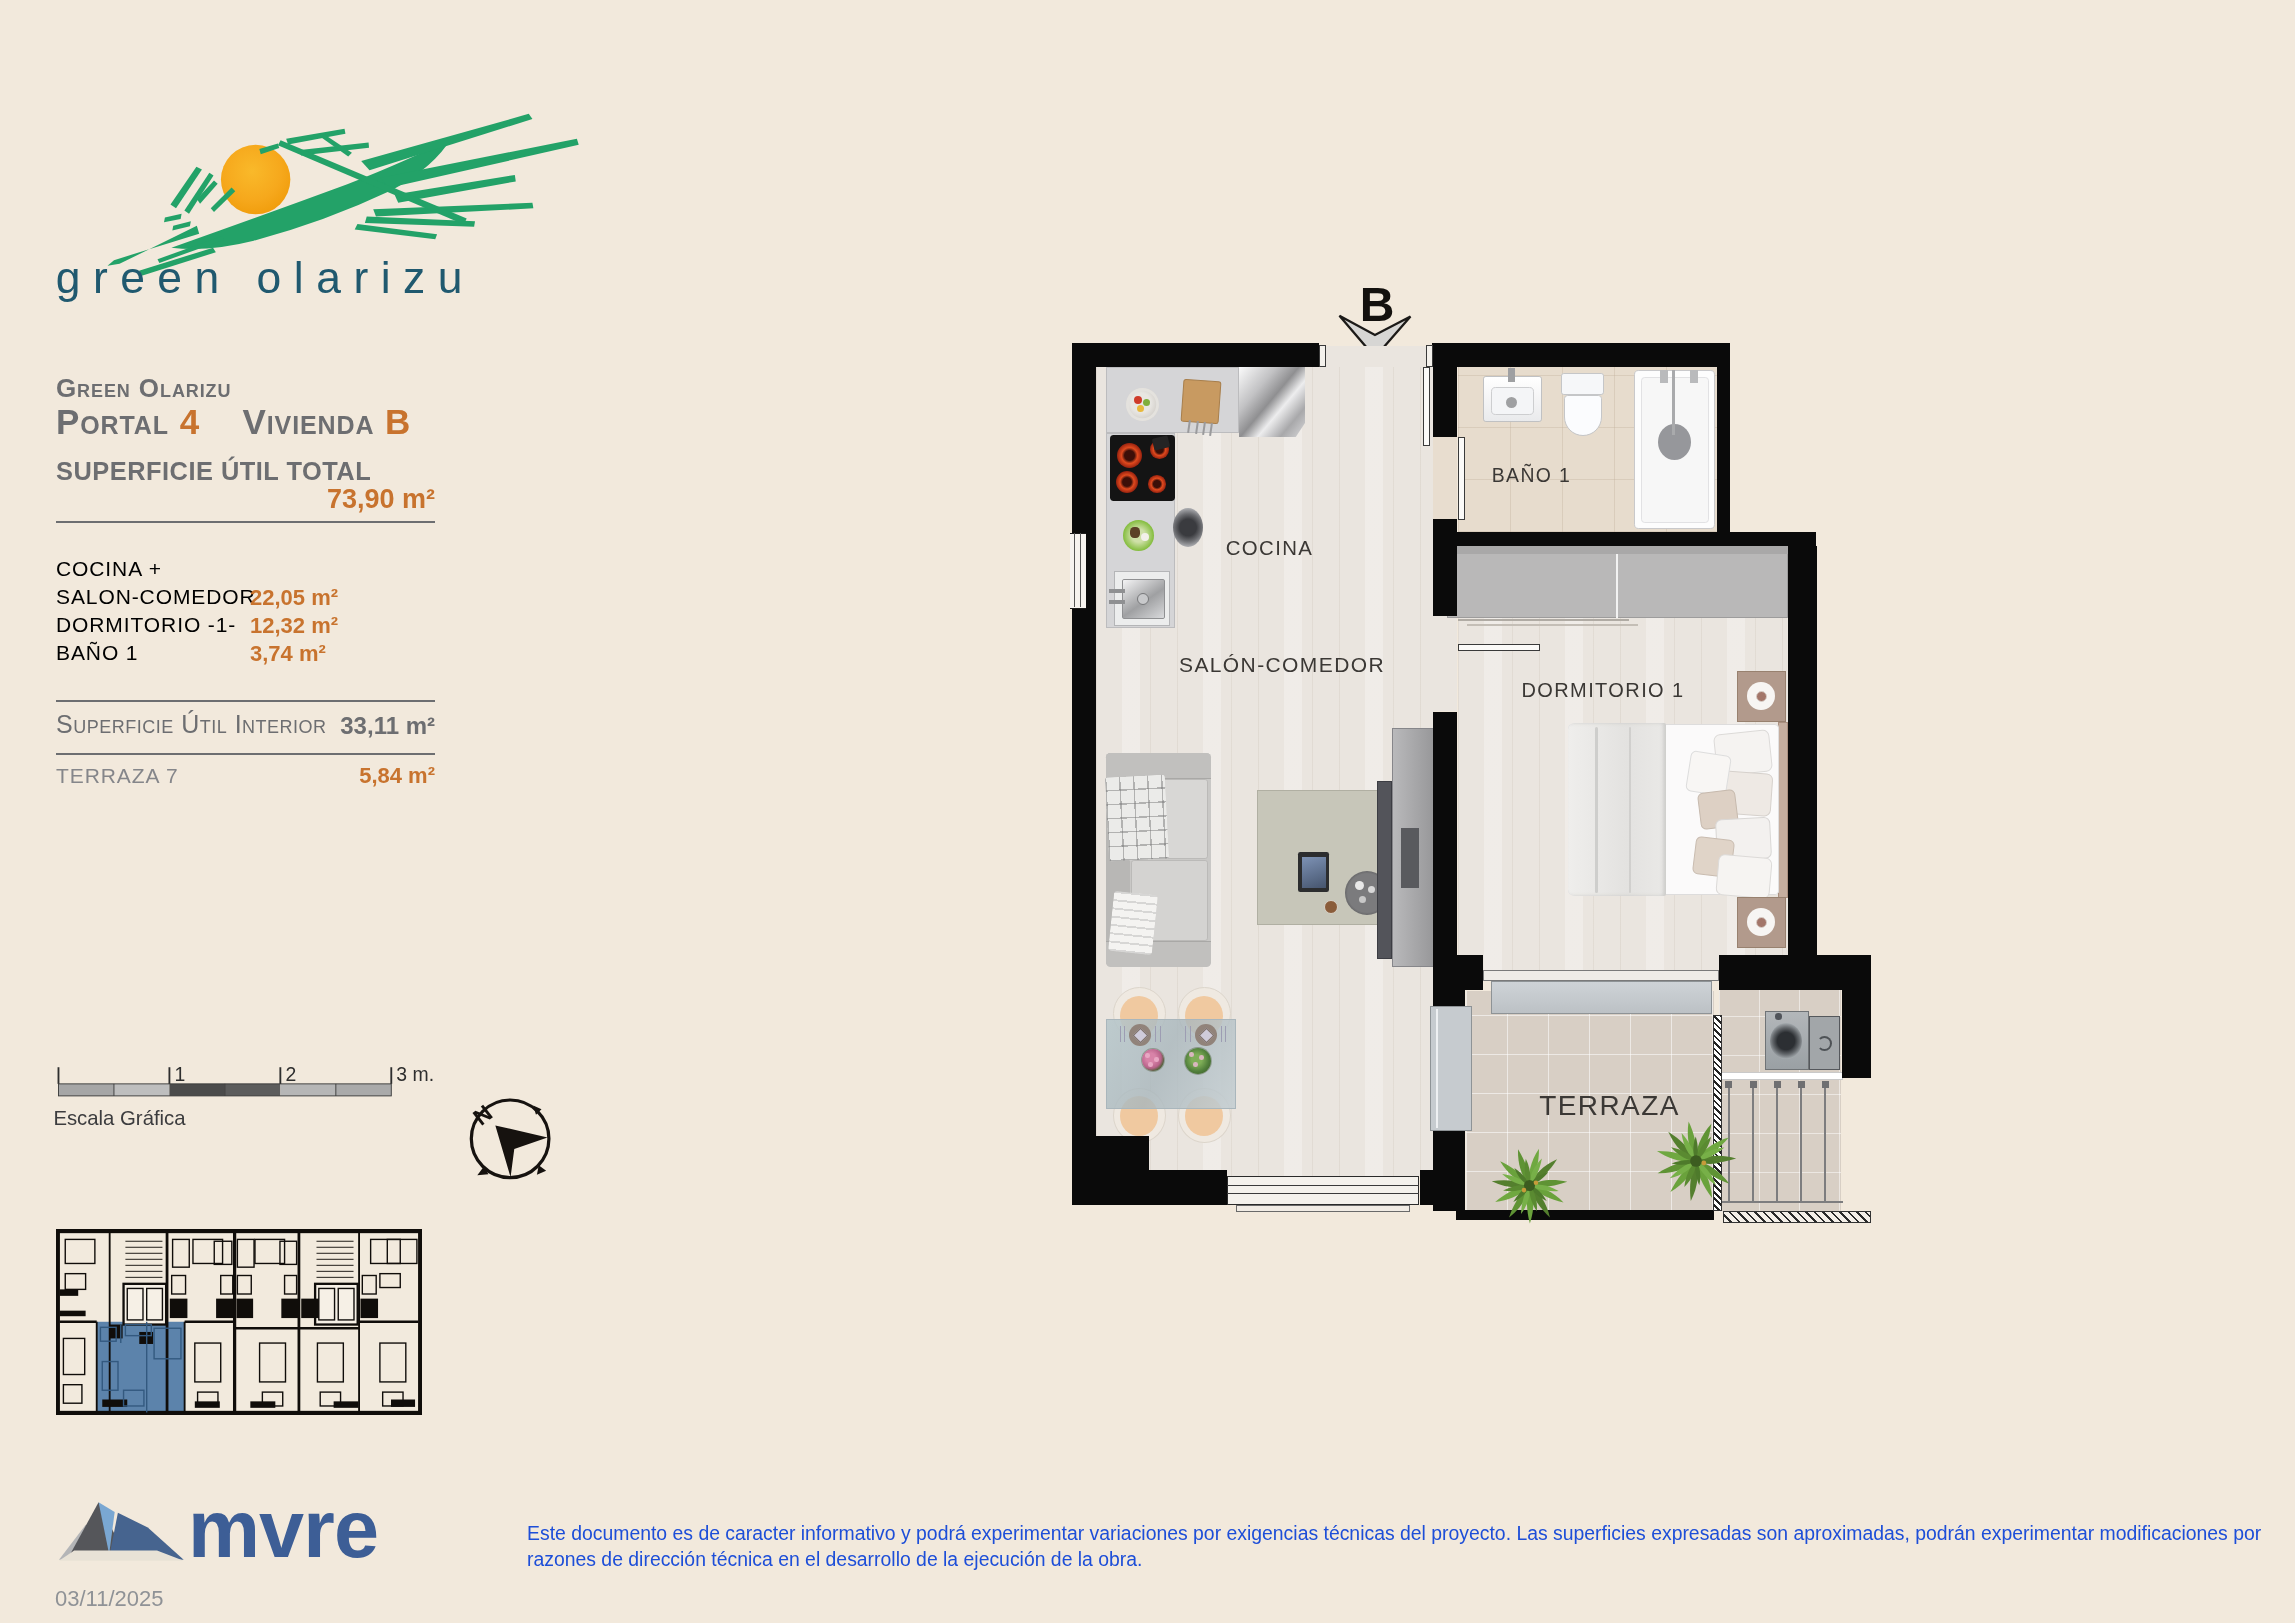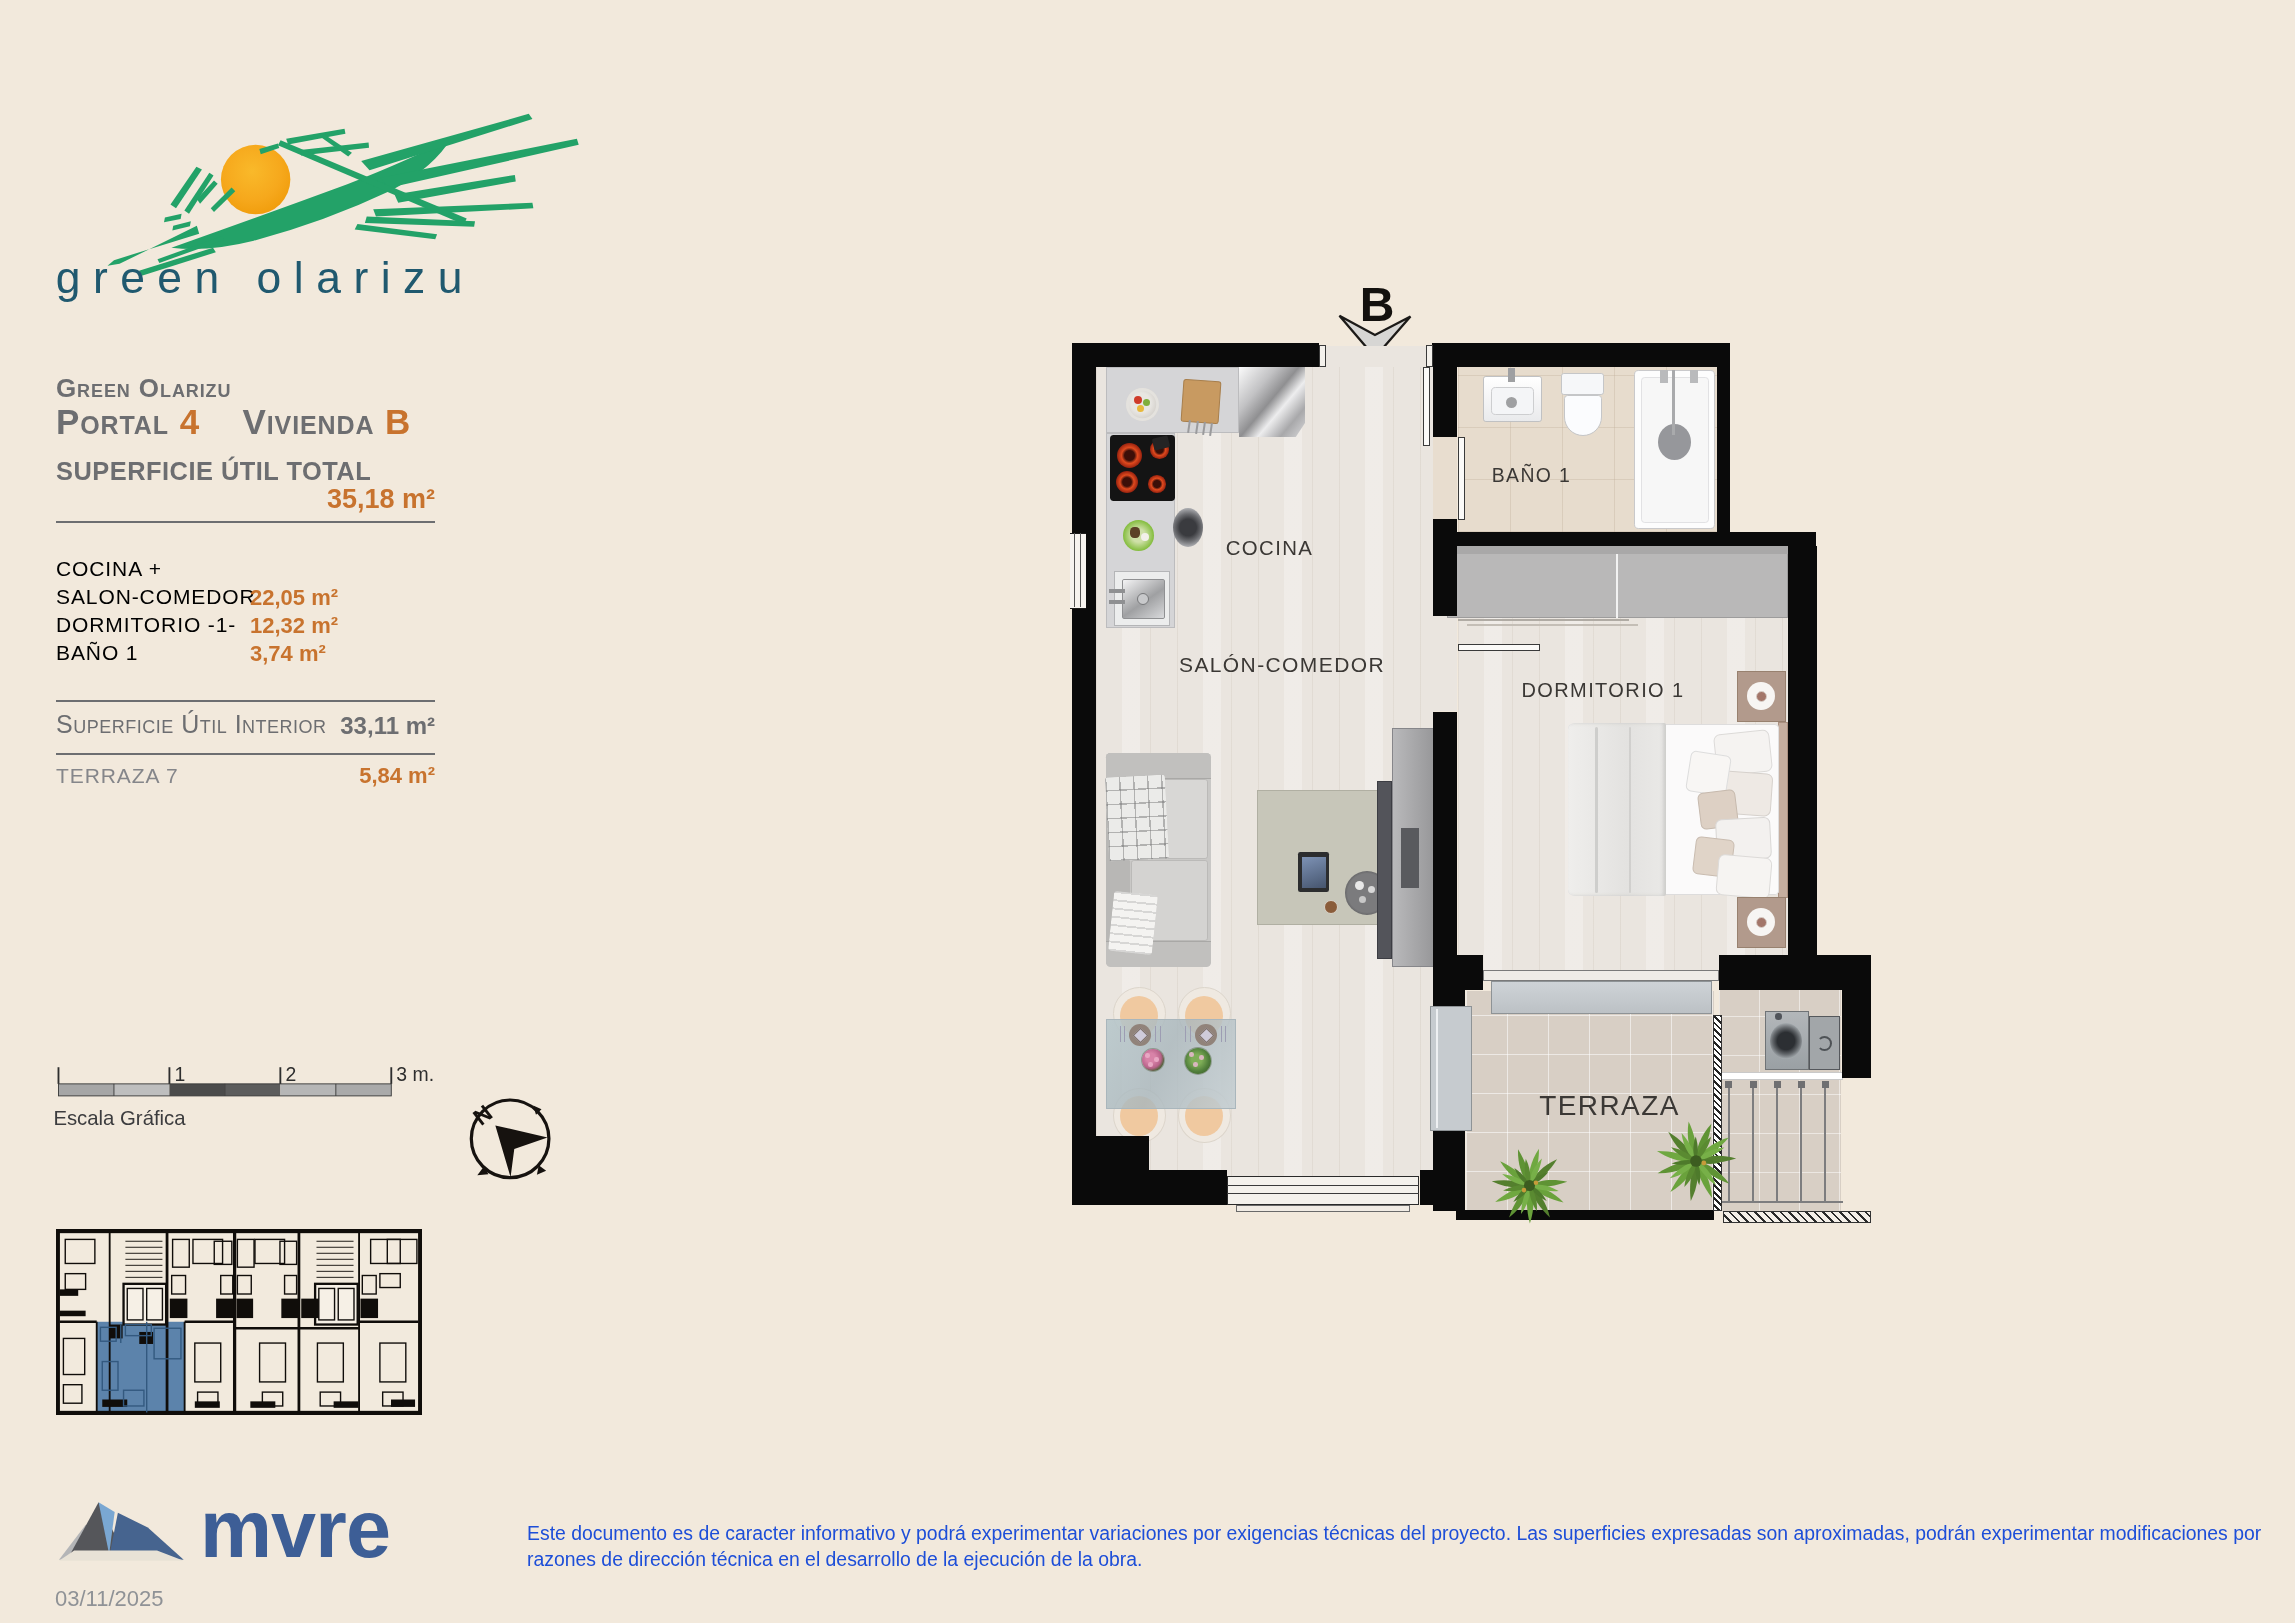--- a/index.html
+++ b/index.html
@@ -47,21 +47,21 @@
 </g>
 <text x="120" y="634" fill="#20596f" font-size="96" letter-spacing="27">green olarizu</text>
 </svg>
 
 <div class="a gtx" style="left:56px;top:373px;font-size:26px;font-weight:bold;font-variant:small-caps;letter-spacing:0.9px;">Green Olarizu</div>
 
 <div class="a gtx" style="left:56px;top:402px;font-size:35px;font-weight:bold;font-variant:small-caps;letter-spacing:0.9px;">Portal <span class="otx">4</span>&nbsp;&nbsp;&nbsp;&nbsp;Vivienda <span class="otx">B</span></div>
 
 <div class="a gtx" style="left:56px;top:457px;font-size:25.4px;font-weight:bold;letter-spacing:0.5px;">SUPERFICIE ÚTIL TOTAL</div>
 
-<div class="a otx" style="left:250px;top:484px;width:185px;font-size:27px;font-weight:bold;text-align:right;">35,18 m²</div>
+<div class="a otx" style="left:250px;top:484px;width:185px;font-size:27px;font-weight:bold;text-align:right;">73,90 m²</div>
 
 <div class="a" style="left:56px;top:521px;width:379px;height:1.9px;background:#6d6e71;"></div>
 
 <div class="a" style="left:56px;top:555px;font-size:21px;color:#000000;letter-spacing:0.9px;line-height:28px;">COCINA +<br>SALON-COMEDOR<br>DORMITORIO -1-<br>BAÑO 1</div>
 
 <div class="a otx" style="left:250px;top:584px;width:185px;font-size:22px;font-weight:bold;text-align:left;line-height:28px;">22,05 m²<br>12,32 m²<br>3,74 m²</div>
 
 <div class="a" style="left:56px;top:700px;width:379px;height:1.9px;background:#6d6e71;"></div>
 
 <div class="a gtx" style="left:56px;top:710px;font-size:25px;font-weight:normal;font-variant:small-caps;letter-spacing:0.5px;">Superficie Útil Interior</div>
@@ -515,18 +515,18 @@
 </svg>
 
 <svg class="a" style="left:51px;top:1499px" width="143" height="69" viewBox="110 3240 310 150">
 <polygon points="127,3372 185,3296 232,3369" fill="#b4b5b7"></polygon>
 <polygon points="148,3366 213,3247 268,3357" fill="#55565a"></polygon>
 <polygon points="213,3247 248,3268 236,3360" fill="#7aa7d2"></polygon>
 <polygon points="236,3366 255,3270 320,3302 398,3372" fill="#46648f"></polygon>
 <polygon points="127,3374 398,3374 340,3352 160,3352" fill="#e8e2d6"></polygon>
 </svg>
 
-<div class="a" style="left:200px;top:1483px;font-size:81px;font-weight:bold;color:#3d5e96;letter-spacing:-0.9px;">mvre</div>
+<div class="a" style="left:188px;top:1483px;font-size:81px;font-weight:bold;color:#3d5e96;letter-spacing:-0.9px;">mvre</div>
 
 <div class="a" style="left:527px;top:1520px;font-size:19.4px;line-height:26px;color:#1d4ed8;white-space:nowrap;">Este documento es de caracter informativo y podrá experimentar variaciones por exigencias técnicas del proyecto. Las superficies expresadas son aproximadas, podrán experimentar modificaciones por<br>razones de dirección técnica en el desarrollo de la ejecución de la obra.</div>
 
 <div class="a" style="left:55px;top:1586px;font-size:22px;color:#8f9296;">03/11/2025</div>
 
 
 </body></html>

